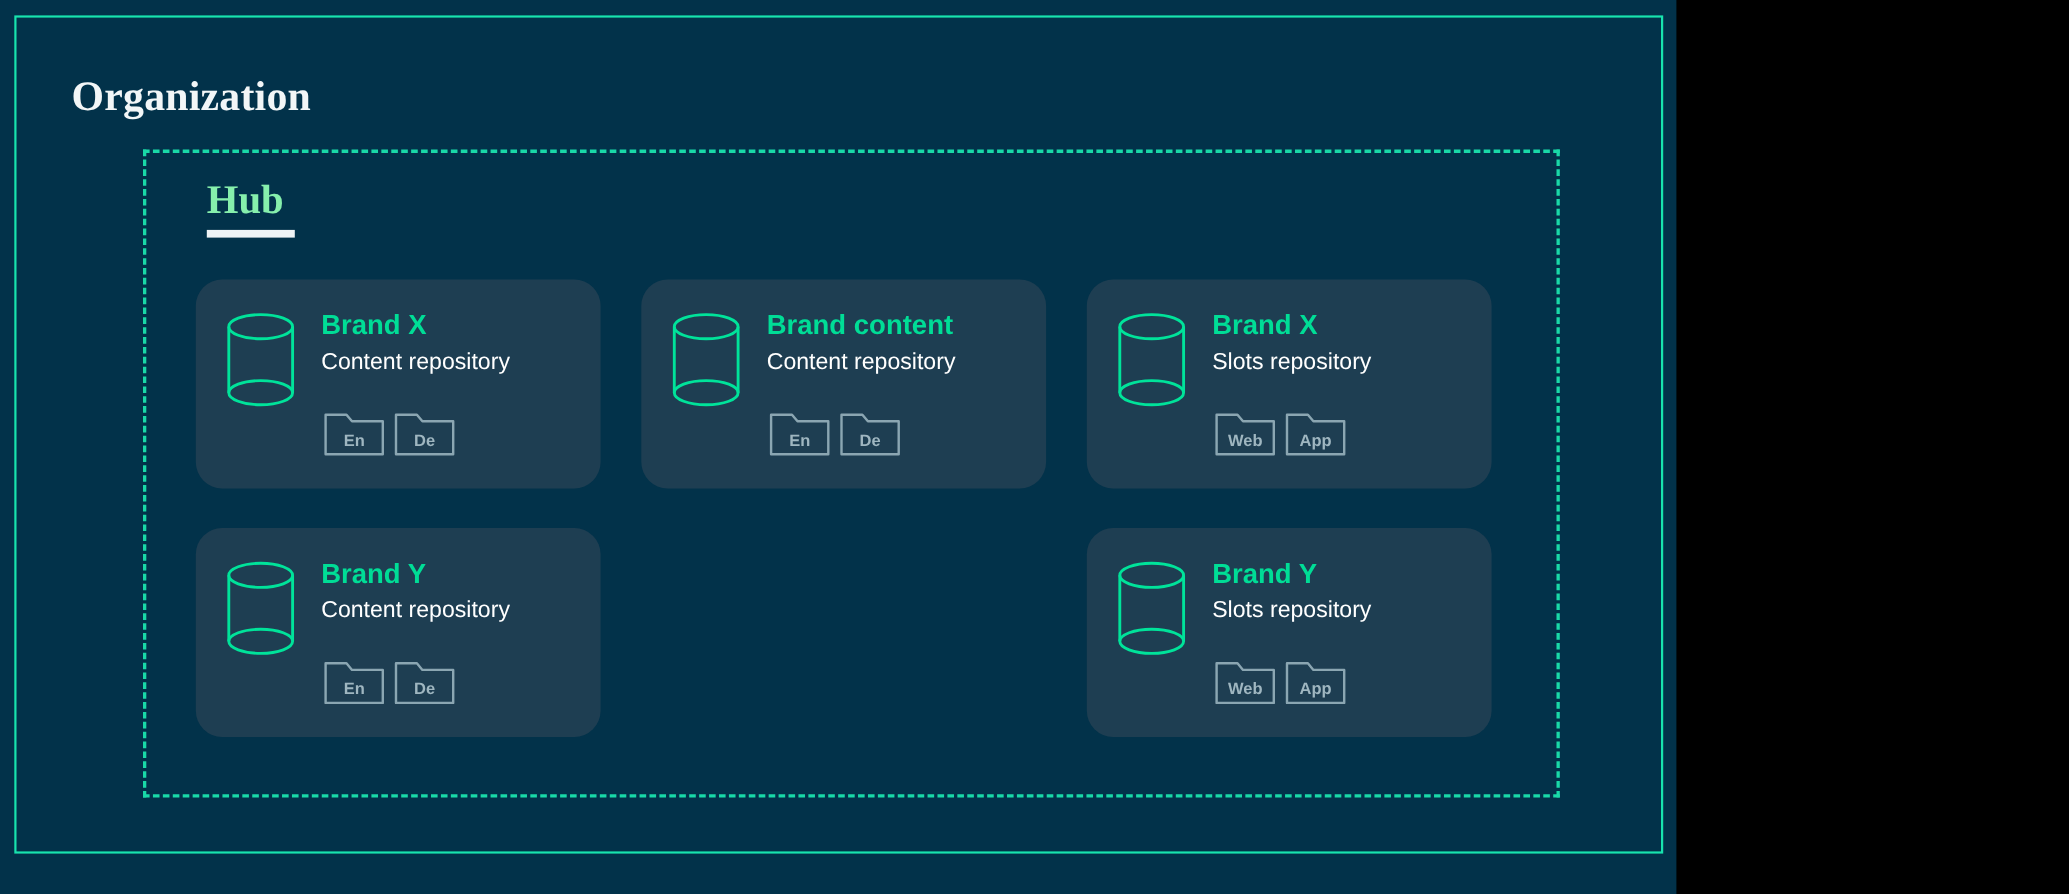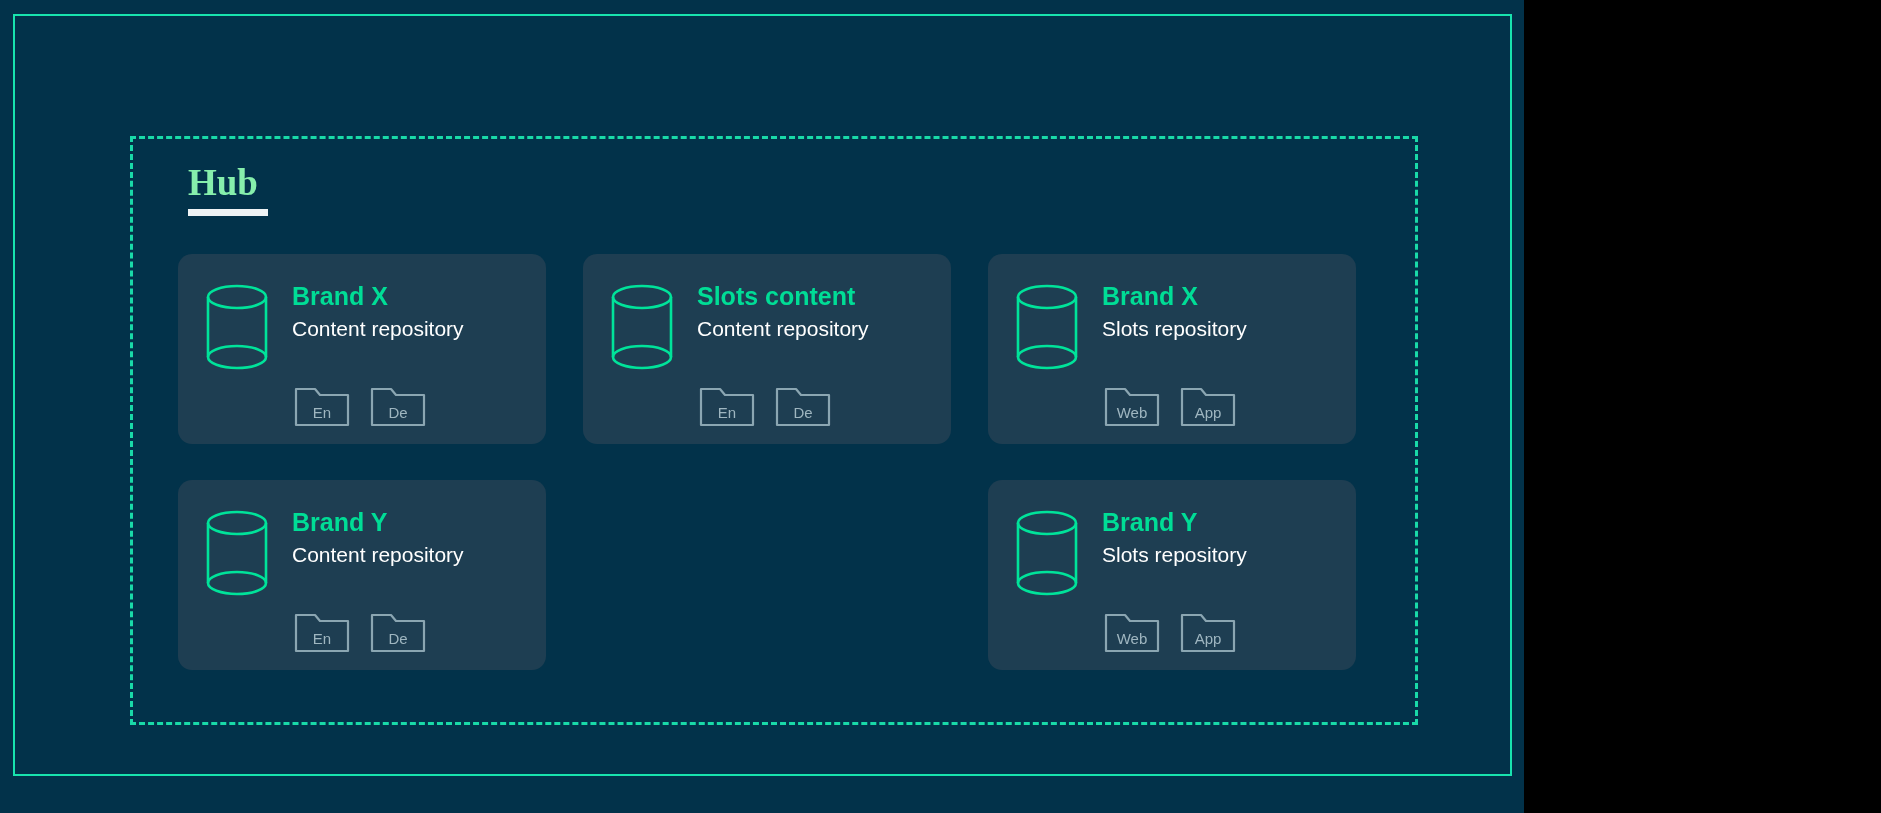--- a/index.html
+++ b/index.html
@@ -91,21 +91,21 @@
     left: 45px;
     top: 115px;
     width: 1180px;
   }
 
   .card {
     position: absolute;
     width: 368px;
     height: 190px;
     background: #1e3e52;
-    border-radius: 14px;
+    border-radius: 24px;
     box-sizing: border-box;
   }
   .card.r0 { top: 0; }
   .card.r1 { top: 226px; }
   .card.c0 { left: 0; }
   .card.c1 { left: 405px; }
   .card.c2 { left: 810px; }
 
   .card-inner {
     position: relative;
@@ -138,23 +138,24 @@
     font-weight: normal;
     color: #ffffff;
     line-height: 1.25;
     margin-top: 4px;
     white-space: nowrap;
   }
 
   .chips {
     position: absolute;
     display: flex;
-    gap: 20px;
+    gap: 8px;
     left: 116px;
-    top: 129px;
+    top: 117px;
+    font-weight: bold;
   }
 
   .chip {
     position: relative;
     width: 56px;
     height: 44px;
   }
   .chip svg { display: block; }
   .chip-label {
     position: absolute;
@@ -170,20 +171,21 @@
 </style>
 </head>
 <body>
 
 <div id="canvas">
 
   <div class="surface">
 
     <div class="org-box">
 
+      <div class="org-title">Organization</div>
 
       <div class="hub-box">
 
         <div class="hub-title-wrap">
           <div class="hub-title">Hub</div>
           <div class="hub-underline"></div>
         </div>
 
         <div class="cards">
 
@@ -222,21 +224,21 @@
             <div class="card-inner">
               <span class="db-icon">
                 <svg width="66" height="88" viewBox="0 0 66 88" fill="none">
                   <ellipse cx="33" cy="14" rx="29" ry="11" stroke="#00e39a" stroke-width="2.6"></ellipse>
                   <path d="M4 14 V74" stroke="#00e39a" stroke-width="2.6"></path>
                   <path d="M62 14 V74" stroke="#00e39a" stroke-width="2.6"></path>
                   <ellipse cx="33" cy="74" rx="29" ry="11" stroke="#00e39a" stroke-width="2.6"></ellipse>
                 </svg>
               </span>
               <div class="card-text">
-                <div class="card-title">Slots content</div>
+                <div class="card-title">Brand content</div>
                 <div class="card-sub">Content repository</div>
               </div>
             </div>
             <div class="chips">
               <div class="chip">
                 <svg width="56" height="44" viewBox="0 0 56 44" fill="none">
                   <path d="M2 42 V6 H21 L26 12 H54 V42 Z" stroke="#8ba6b2" stroke-width="2.2" stroke-linejoin="round"></path>
                 </svg>
                 <span class="chip-label">En</span>
               </div>

